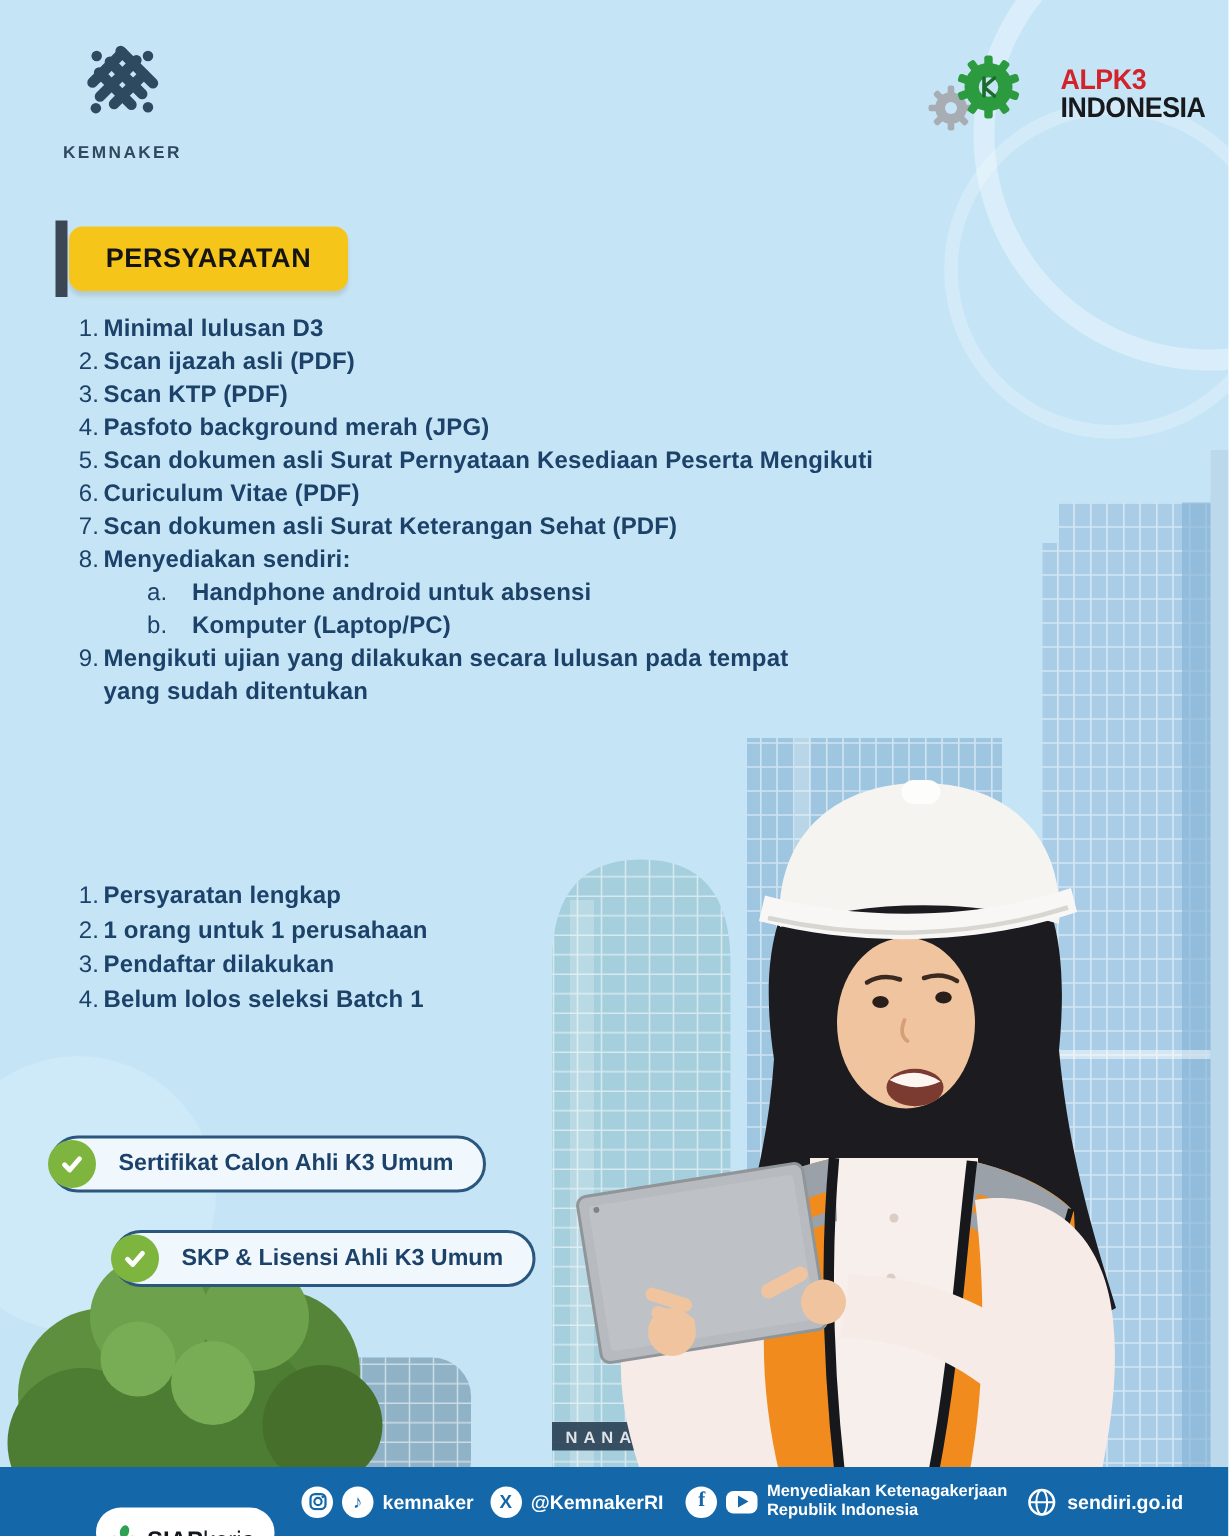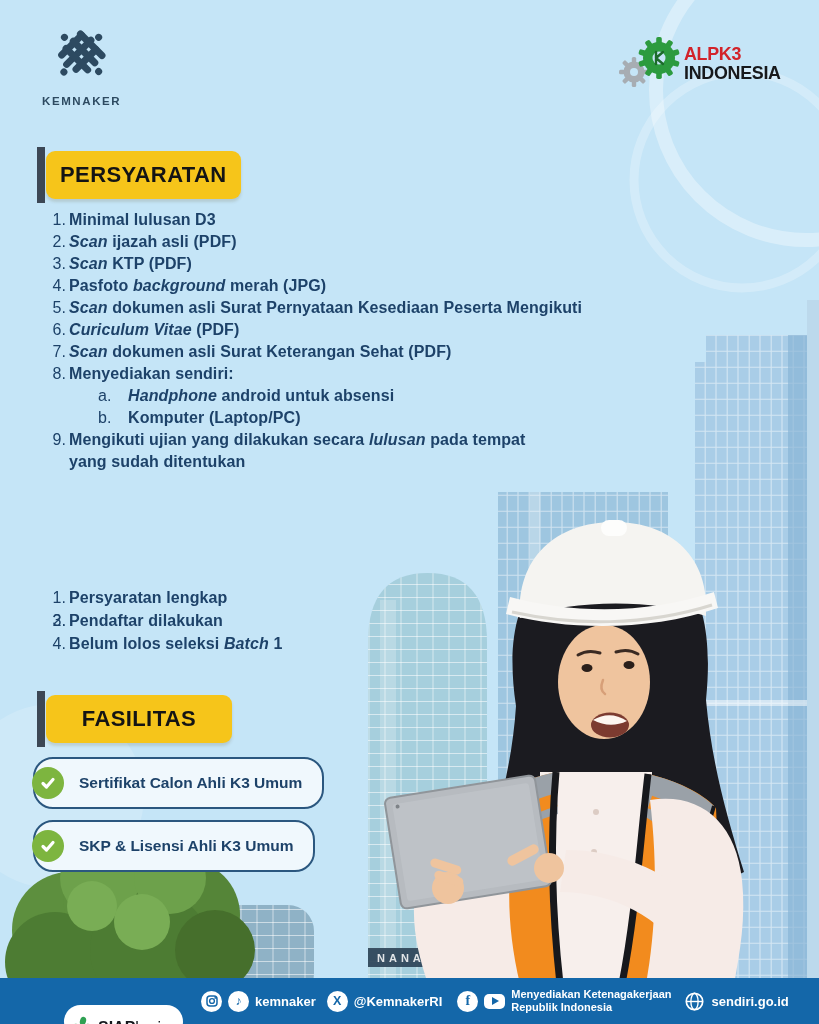--- a/index.html
+++ b/index.html
@@ -6,51 +6,51 @@
   .poster{
     position:relative;width:819px;height:1024px;overflow:hidden;
     background:#c5e5f7;
     font-family:"Liberation Sans",sans-serif;
   }
   .scene{position:absolute;inset:0;pointer-events:none;}
 
   
   .brand-left{position:absolute;left:42px;top:22px;width:78px;text-align:center;}
   .brand-left .brand-label{margin-top:3px;font-size:11.5px;font-weight:700;letter-spacing:1.6px;color:#2d4a61;}
-  .brand-right{position:absolute;left:616px;top:34px;display:flex;align-items:center;}
+  .brand-right{position:absolute;left:616px;top:34px;display:flex;align-items:center;gap:23px;}
   .alpk3-text{line-height:1.02;font-weight:800;transform:scaleX(.94);transform-origin:left center;margin-left:2px;}
   .alpk3-l1{color:#d2232a;font-size:19px;letter-spacing:-.3px;}
   .alpk3-l2{color:#17191c;font-size:19px;letter-spacing:-.3px;}
 
   
   .section-header{position:absolute;left:46px;}
   .header-bar{position:absolute;left:-9px;top:-4px;bottom:-4px;width:8px;background:#3c4755;}
   .header-box{
     position:relative;background:#f6c51a;border-radius:9px;
     padding:11px 14px;min-width:158px;text-align:center;
-    font-size:22px;font-weight:800;color:#141414;letter-spacing:.4px;
+    font-size:18px;font-weight:800;color:#141414;letter-spacing:.4px;
     box-shadow:0 3px 3px rgba(80,60,0,.15);
   }
   #sec-persyaratan{top:151px;}
   #sec-kriteria{top:526px;}
   #sec-fasilitas{top:695px;}
 
   
   .list{position:absolute;left:48px;margin:0;padding:0;color:#1d4269;font-weight:700;font-size:16px;letter-spacing:.1px;}
   #list-persyaratan{top:209px;width:596px;line-height:22px;}
   #list-kriteria{top:586px;width:420px;line-height:23px;}
   .list li{list-style:none;position:relative;padding-left:21px;}
   .list .num{position:absolute;left:0;width:18px;text-align:right;font-weight:400;}
   .list li.sub{padding-left:80px;}
   .list li.sub .num{left:50px;width:20px;text-align:left;}
-  .it{font-style:italic;}
+  .it{}
 
   
   .pill{
-    position:absolute;left:33px;height:52px;box-sizing:border-box;
+    position:absolute;left:33px;height:38px;box-sizing:border-box;
     background:#f0f8fd;border:2px solid #2b577f;border-radius:20px;
     display:flex;align-items:center;padding:0 20px 0 44px;
     color:#1d4269;font-weight:700;font-size:15.5px;white-space:nowrap;
   }
   .pill .check{
     position:absolute;left:-3px;top:50%;transform:translateY(-50%);
     width:32px;height:32px;border-radius:50%;background:#7db53f;
     display:flex;align-items:center;justify-content:center;
   }
 
@@ -263,39 +263,35 @@
       <li><span class="num">6.</span><span class="it">Curiculum Vitae</span><span> (PDF)</span></li>
       <li><span class="num">7.</span><span class="it">Scan</span><span> dokumen asli Surat Keterangan Sehat (PDF)</span></li>
       <li><span class="num">8.</span><span>Menyediakan sendiri:</span></li>
       <li class="sub"><span class="num">a.</span><span class="it">Handphone</span><span> android untuk absensi</span></li>
       <li class="sub"><span class="num">b.</span><span>Komputer (Laptop/PC)</span></li>
       <li><span class="num">9.</span><span>Mengikuti ujian yang dilakukan secara </span><span class="it">lulusan</span><span> pada tempat</span><br><span>yang sudah ditentukan</span></li>
     </ol>
 
   <ol class="list" id="list-kriteria">
       <li><span class="num">1.</span><span>Persyaratan lengkap</span></li>
-      <li><span class="num">2.</span></li>
+      <li><span class="num">2.</span><span>1 orang untuk 1 perusahaan</span></li>
       <li><span class="num">3.</span><span>Pendaftar dilakukan</span></li>
       <li><span class="num">4.</span><span>Belum lolos seleksi </span><span class="it">Batch</span><span> 1</span></li>
     </ol>
 
-  <div class="section-header" id="sec-fasilitas">
-    <div class="header-bar"></div>
-    <div class="header-box">FASILITAS</div>
-  </div>
   <div id="pills">
       <div class="pill" style="top: 757px;">
         <span class="check">
           <svg width="18" height="18" viewBox="0 0 18 18">
             <path d="M4 9.5 L7.5 13 L14 5.5" stroke="#ffffff" stroke-width="3.2" fill="none" stroke-linecap="round" stroke-linejoin="round"></path>
           </svg>
         </span>
         <span>Sertifikat Calon Ahli K3 Umum</span>
       </div>
-      <div class="pill" style="top: 820px;">
+      <div class="pill" style="top: 820px; margin-left: 42px;">
         <span class="check">
           <svg width="18" height="18" viewBox="0 0 18 18">
             <path d="M4 9.5 L7.5 13 L14 5.5" stroke="#ffffff" stroke-width="3.2" fill="none" stroke-linecap="round" stroke-linejoin="round"></path>
           </svg>
         </span>
         <span>SKP &amp; Lisensi Ahli K3 Umum</span>
       </div>
     </div>
 
   <div class="footerbar">

